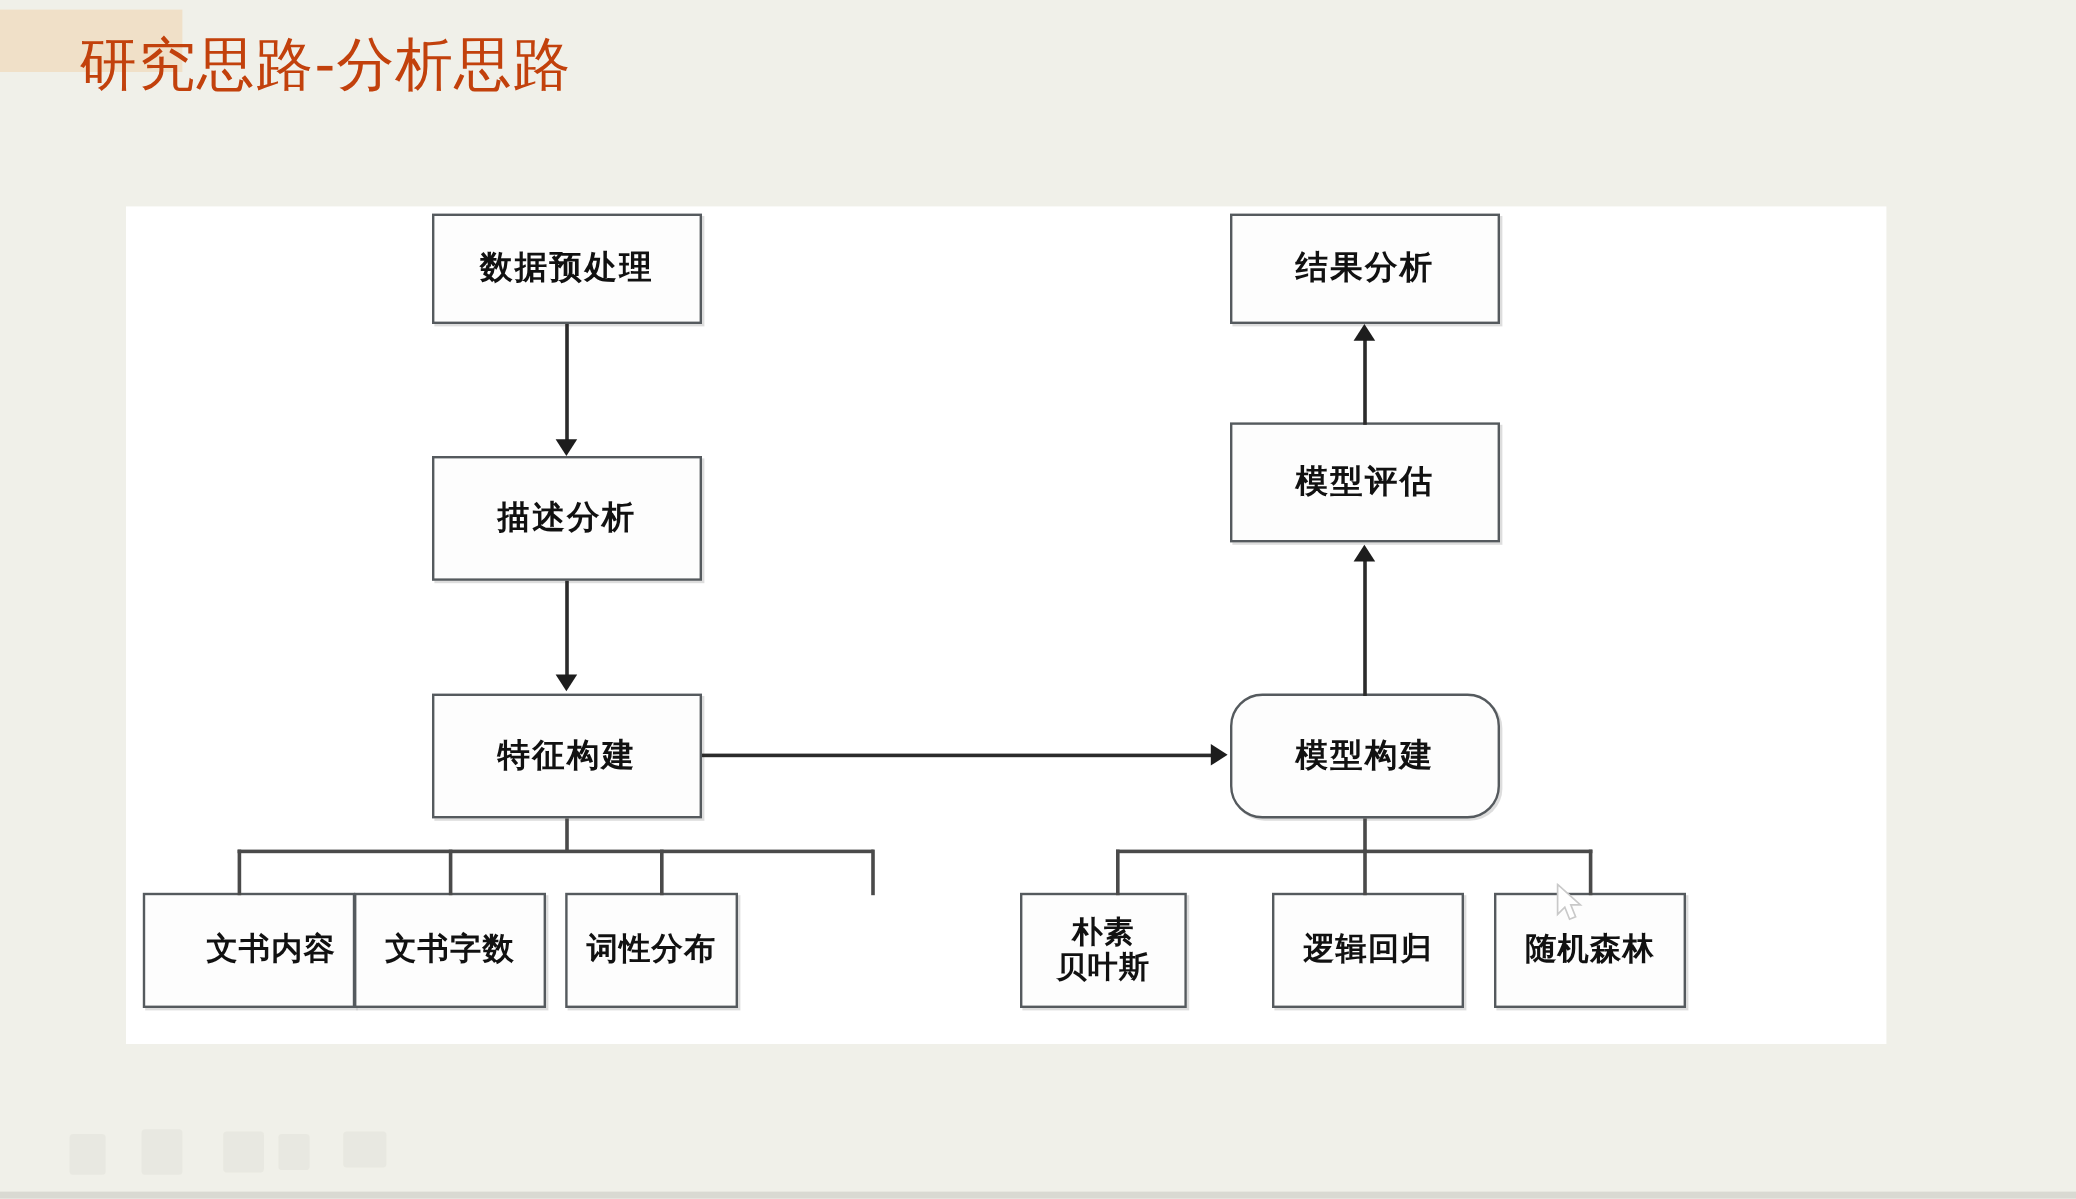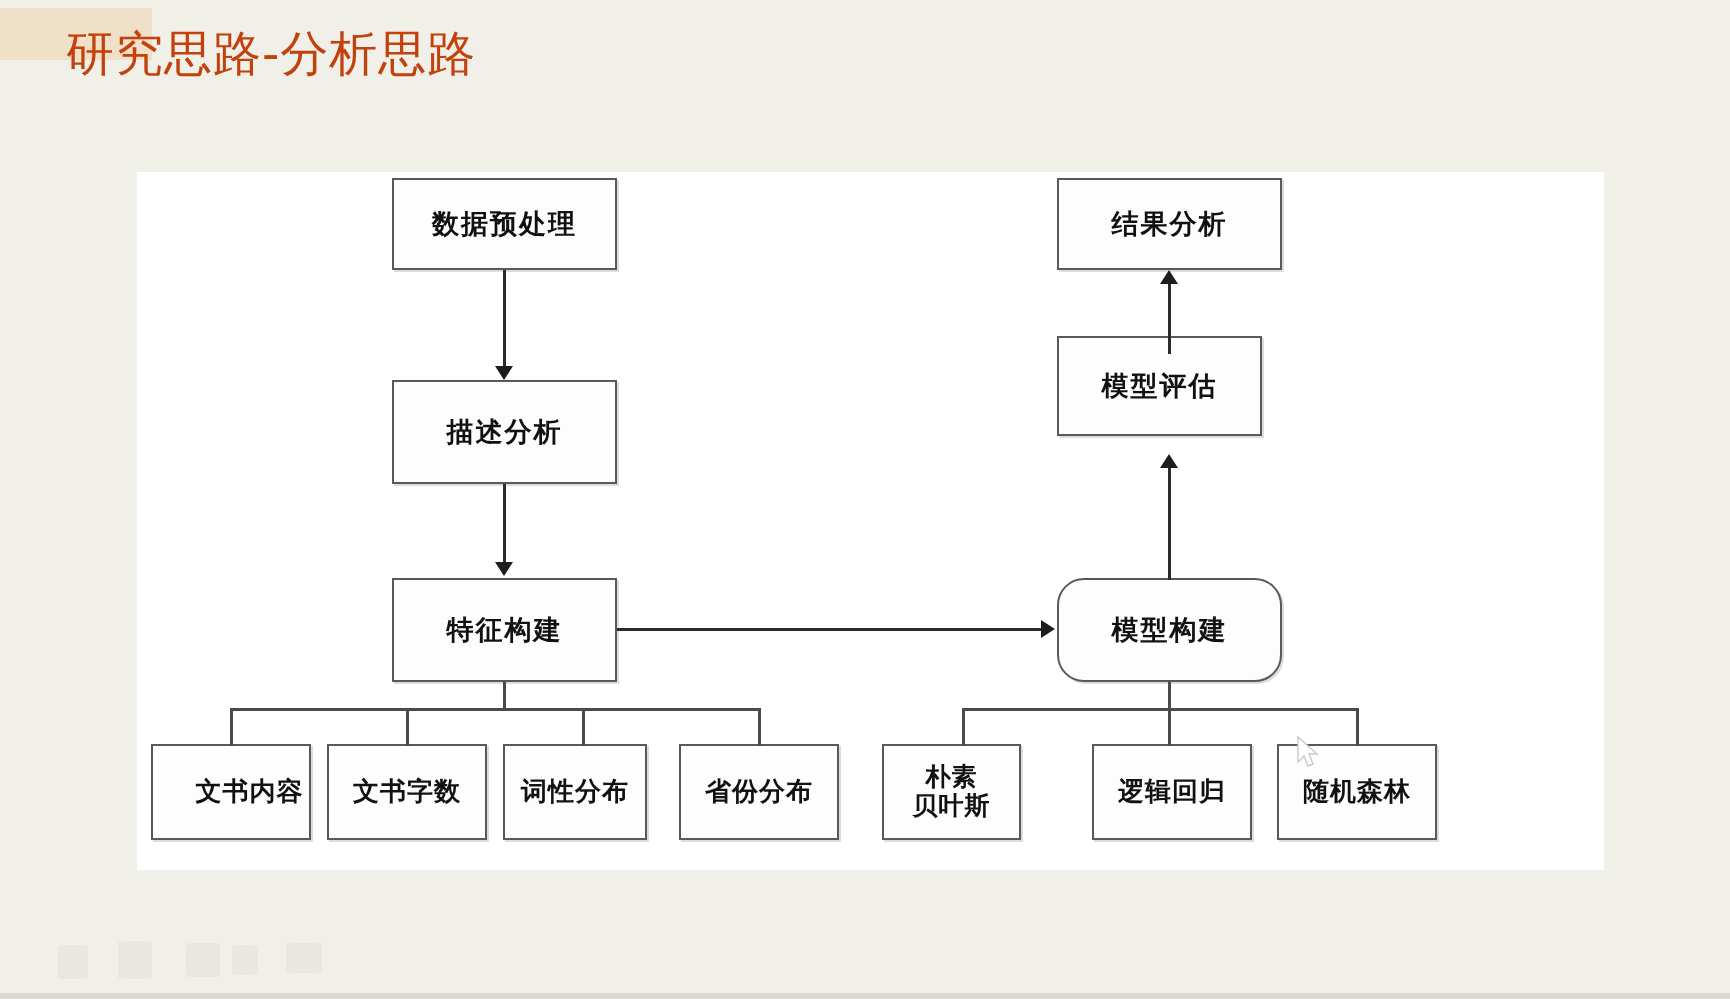--- a/index.html
+++ b/index.html
@@ -19,21 +19,20 @@
     position:absolute;left:66px;top:22px;
     font-size:48px;color:#c2410c;letter-spacing:1px;
     white-space:nowrap;
   }
 
   
   #diagram-panel{
     position:absolute;left:105px;top:172px;
     width:1467px;height:698px;
     background:#ffffff;
-    margin-left:32px;
   }
 
   
   .node{
     position:absolute;
     background:#fdfdfd;
     border:2px solid #555a5e;
     box-sizing:border-box;
     display:flex;align-items:center;justify-content:center;
     color:#111;
@@ -105,39 +104,36 @@
   </div>
 
   <div class="node main" style="left:255px;top:406px;width:225px;height:104px;">
     <span class="txt">特征构建</span>
   </div>
 
   <div class="node main" style="left:920px;top:6px;width:225px;height:92px;">
     <span class="txt">结果分析</span>
   </div>
 
-  <div class="node main" style="left:920px;top:164px;width:205px;height:100px;">
+  <div class="node main" style="left:920px;top:180px;width:225px;height:100px;">
     <span class="txt">模型评估</span>
   </div>
 
   <div class="node main" style="left:920px;top:406px;width:225px;height:104px;border-radius:27px;">
     <span class="txt">模型构建</span>
   </div>
 
-  <div class="node leaf" style="left:14px;top:572px;width:160px;height:96px;padding-left:37px;">
+  <div class="node leaf" style="left:14px;top:572px;width:177px;height:96px;padding-left:37px;">
     <span class="txt">文书内容</span>
   </div>
   <div class="node leaf" style="left:190px;top:572px;width:160px;height:96px;">
     <span class="txt">文书字数</span>
   </div>
   <div class="node leaf" style="left:366px;top:572px;width:144px;height:96px;">
     <span class="txt">词性分布</span>
-  </div>
-  <div class="node leaf" style="left:542px;top:572px;width:160px;height:96px;">
-    <span class="txt">省份分布</span>
   </div>
 
   <div class="node leaf" style="left:745px;top:572px;width:139px;height:96px;font-size:25px;">
     <span class="txt">朴素
 贝叶斯</span>
   </div>
   <div class="node leaf" style="left:955px;top:572px;width:160px;height:96px;">
     <span class="txt">逻辑回归</span>
   </div>
   <div class="node leaf" style="left:1140px;top:572px;width:160px;height:96px;">

